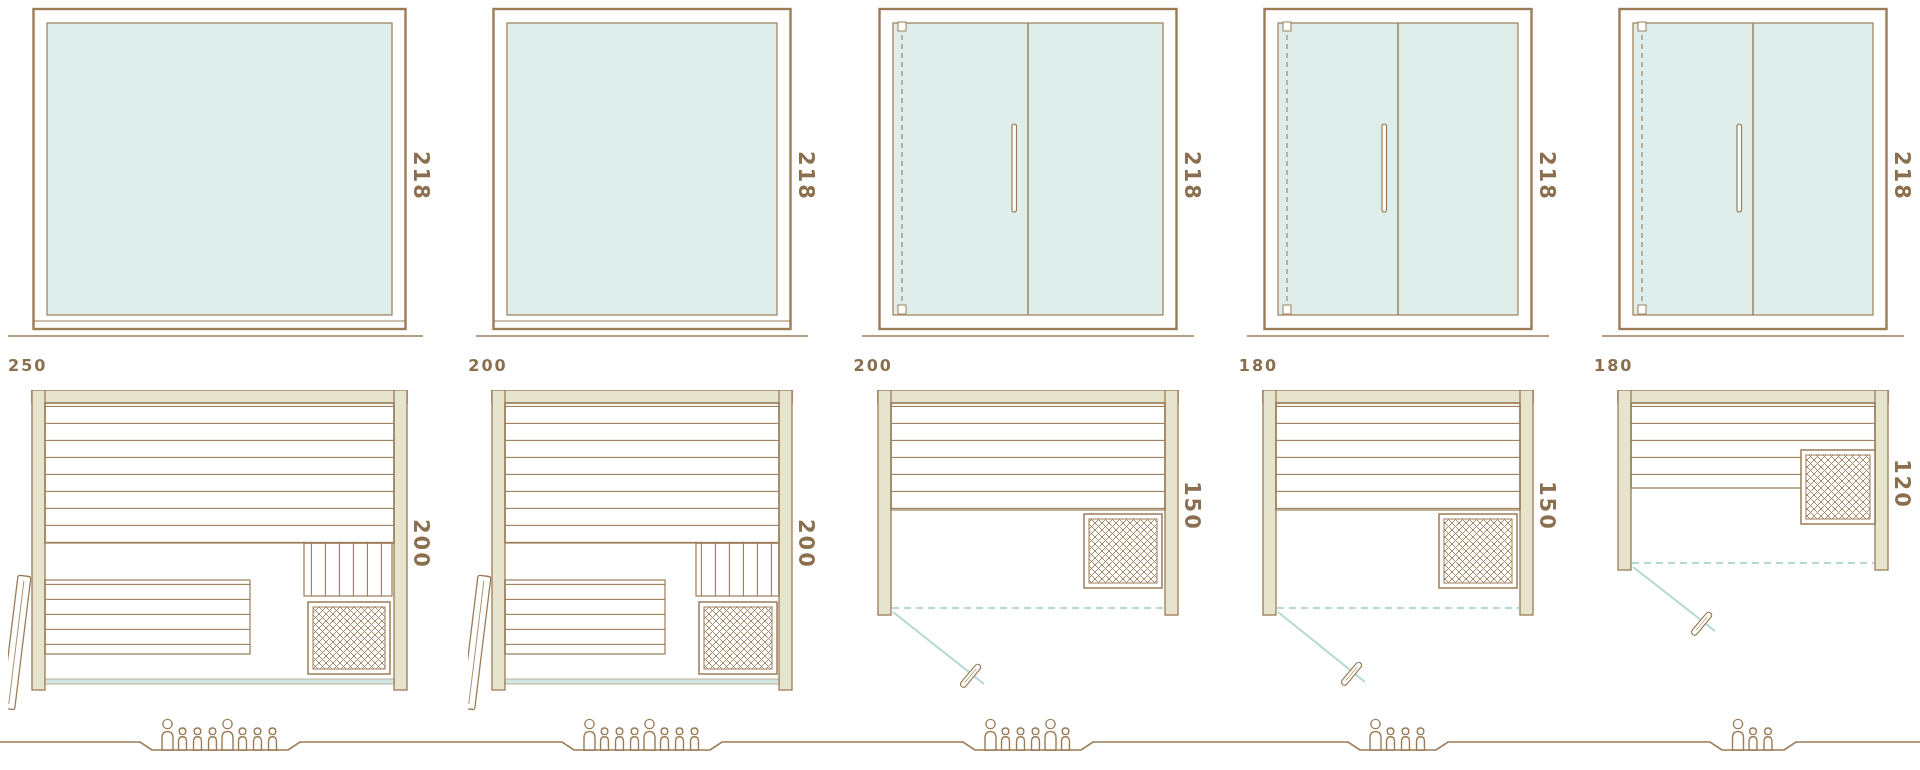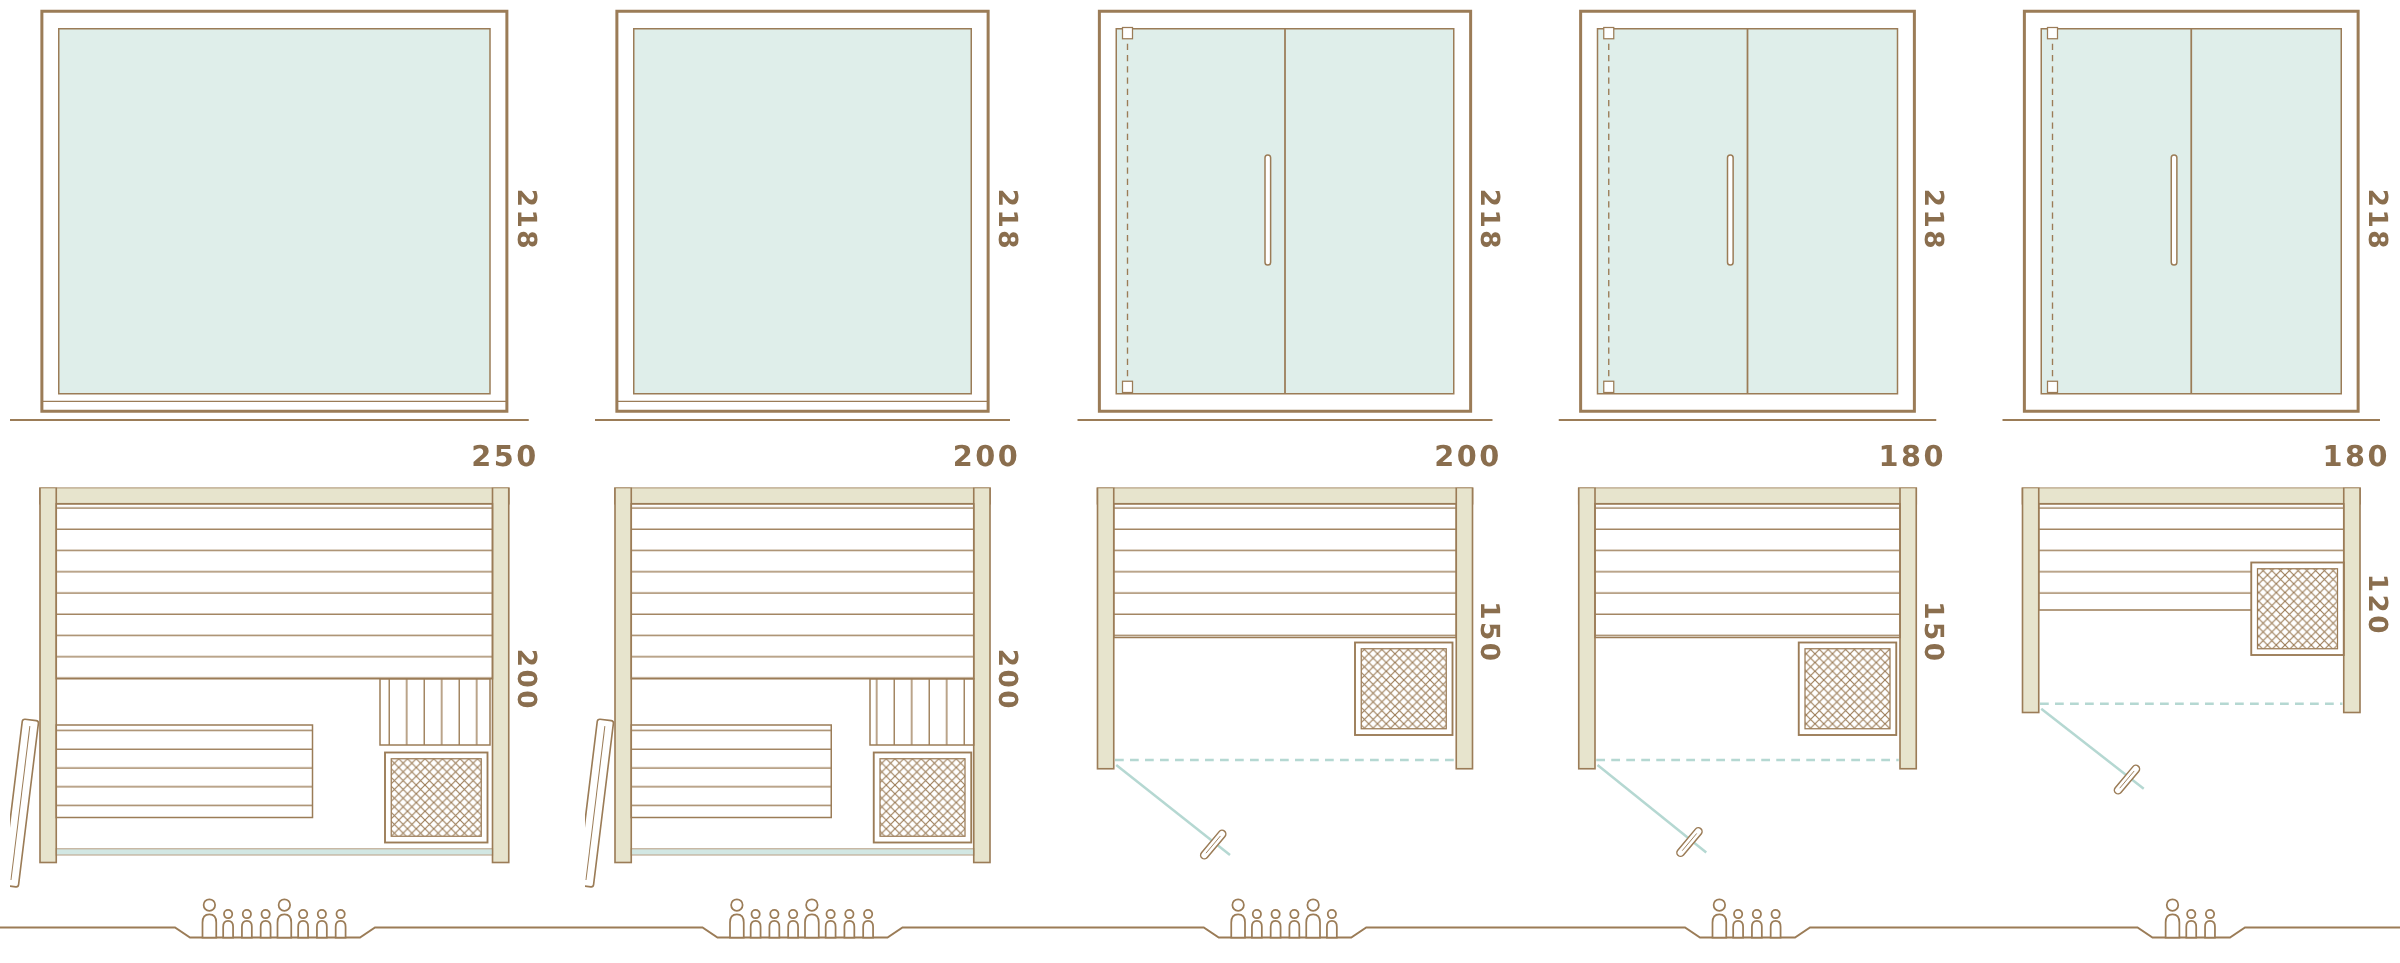--- a/index.html
+++ b/index.html
@@ -18,22 +18,22 @@
     position:relative;overflow:hidden;
   }
   .row{
     display:flex;justify-content:space-between;align-items:flex-start;
     padding:6px 8px 0 8px;
   }
   .col{display:flex;flex-direction:column;}
   .elev-wrap{position:relative;height:340px;}
   .plan-wrap{position:relative;}
   .hdim{
-    height:44px;line-height:40px;text-align:right;
-    font-size:23px;font-weight:700;color:var(--text);letter-spacing:2px;
+    height:44px;line-height:40px;text-align:left;
+    font-size:16px;font-weight:700;color:var(--text);letter-spacing:2px;
   }
   .vdim{
     position:absolute;right:-10px;width:40px;text-align:center;
     font-size:21px;font-weight:700;color:var(--text);letter-spacing:2px;
     transform:rotate(90deg);transform-origin:center;white-space:nowrap;
     line-height:26px;
   }
   .ground{position:absolute;left:0;bottom:0;width:1920px;height:70px;}
   svg{display:block;}
 </style>

